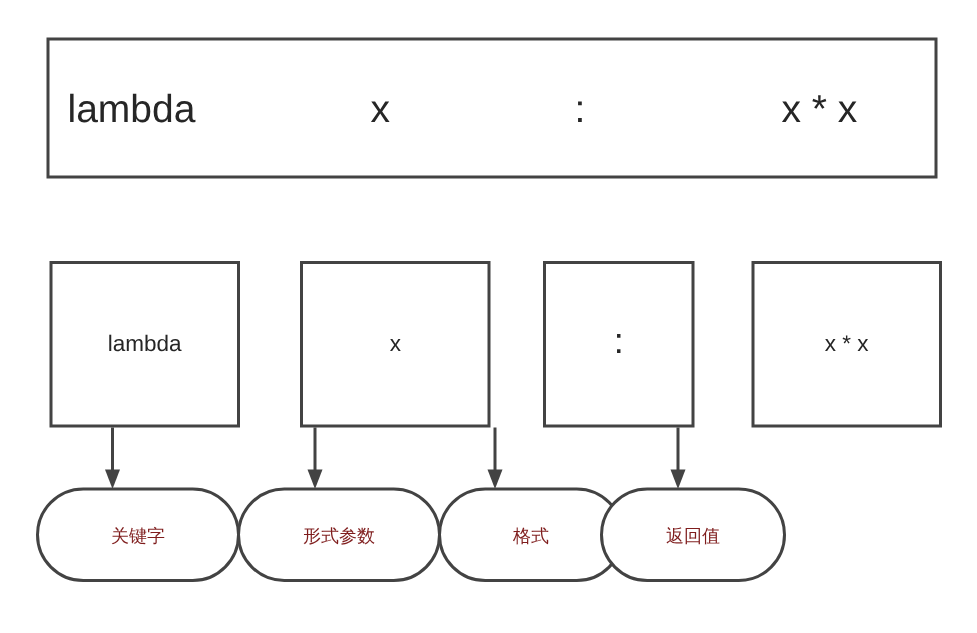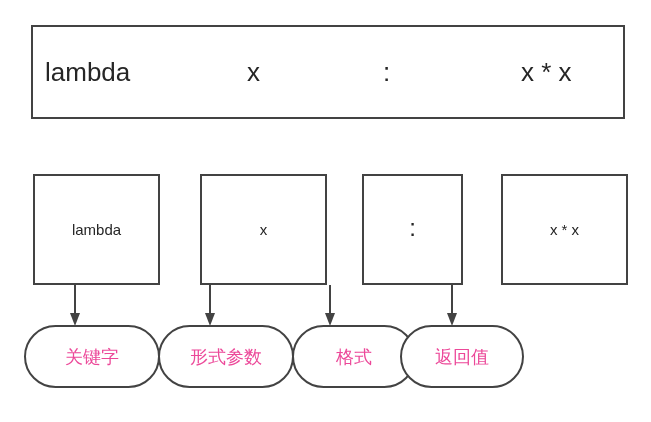--- a/index.html
+++ b/index.html
@@ -92,23 +92,23 @@
     position: absolute;
     box-sizing: border-box;
     border: 2px solid #434343;
     border-radius: 34px;
     background: #ffffff;
     display: flex;
     align-items: center;
     justify-content: center;
   }
   .role-label {
-    font-size: 18px;
+    font-size: 12px;
     line-height: 1;
-    color: #ec4899;
+    color: #7f1d1d;
     white-space: nowrap;
   }
 
   .rb0 { left: 24px;  top: 325px; width: 136px; height: 63px; }
   .rb1 { left: 158px; top: 325px; width: 136px; height: 63px; }
   .rb2 { left: 292px; top: 325px; width: 124px; height: 63px; }
   .rb3 { left: 400px; top: 325px; width: 124px; height: 63px; }
 </style>
 </head>
 <body>

